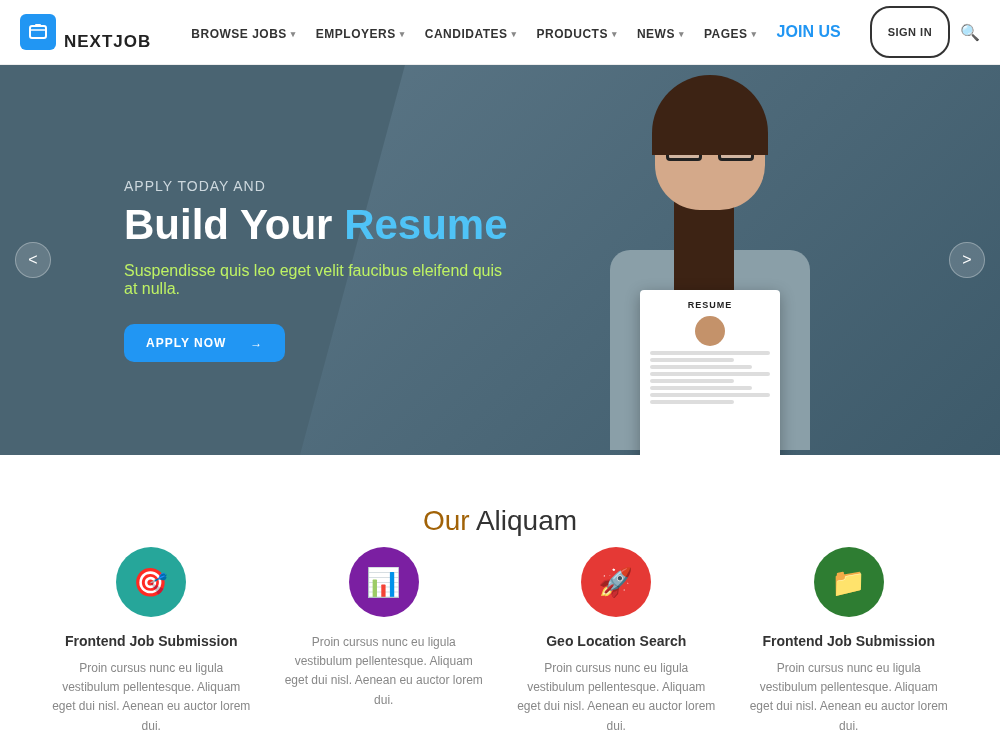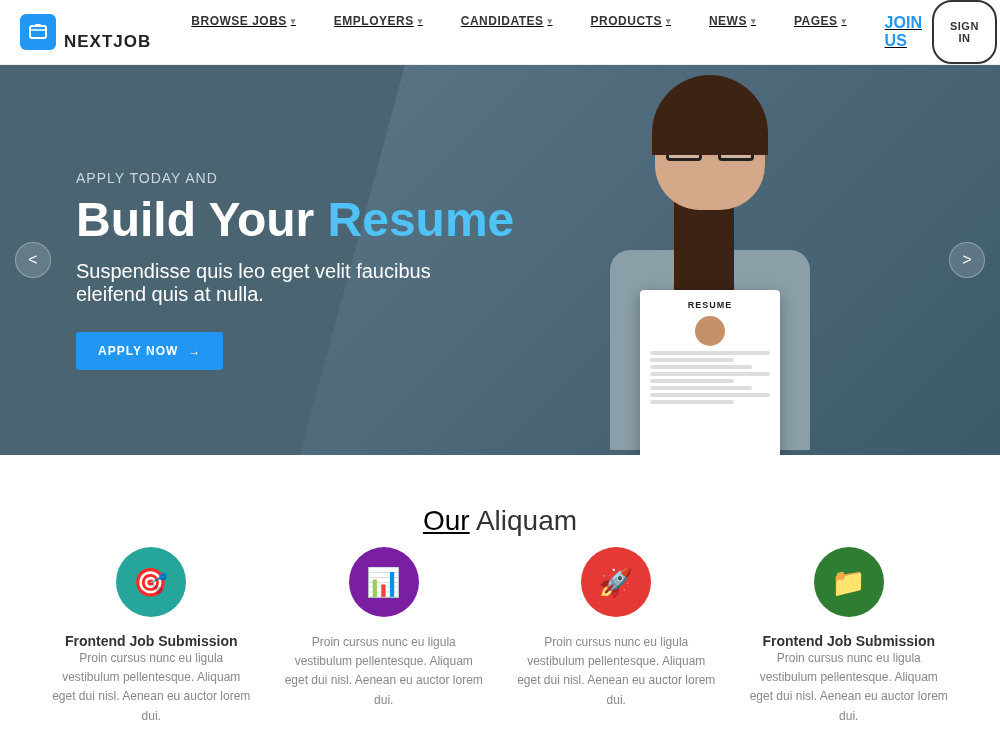--- a/index.html
+++ b/index.html
@@ -36,24 +36,23 @@
     }
     .logo-text {
       font-weight: 800;
       font-size: 17px;
       color: #222;
       letter-spacing: 1px;
       margin-top: 19px;
     }
     nav {
       display: flex;
-      align-items: flex-start;
-      gap: 18px;
+      align-items: flex-end;
+      gap: 0;
       flex: 1;
-      text-decoration: underline;
     }
     .nav-item {
       display: flex;
       align-items: center;
       gap: 4px;
       padding: 8px 10px;
       font-size: 12px;
       font-weight: 600;
       color: #333;
       text-transform: uppercase;
@@ -230,53 +229,54 @@
     }
     .resume-line.short { width: 70%; }
     .resume-line.med { width: 85%; }
 
     
     .hero-content {
       position: relative;
       z-index: 5;
       padding-left: 76px;
       padding-top: 20px;
+      margin-left: 48px;
     }
     .hero-subtitle {
       font-size: 14px;
       color: #cdd8de;
       text-transform: uppercase;
       letter-spacing: 1px;
       margin-bottom: 8px;
       font-weight: 400;
     }
     .hero-title {
-      font-size: 48px;
+      font-size: 42px;
       font-weight: 800;
       color: #fff;
       line-height: 1.1;
       margin-bottom: 14px;
     }
     .hero-title .accent {
       color: #4fc3f7;
     }
     .hero-desc {
-      font-size: 20px;
-      color: #ffffff;
+      font-size: 16px;
+      color: #bef264;
       margin-bottom: 26px;
       max-width: 380px;
     }
     .btn-apply {
       display: inline-flex;
       align-items: center;
-      gap: 10px;
+      gap: 24px;
       background: #2196f3;
       color: #fff;
       padding: 12px 22px;
-      border-radius: 3px;
+      border-radius: 10px;
       font-size: 12px;
       font-weight: 700;
       text-transform: uppercase;
       letter-spacing: 1px;
       cursor: pointer;
       border: none;
     }
 
     
     .carousel-btn {
@@ -304,21 +304,21 @@
       padding: 50px 40px 40px;
       text-align: center;
       background: #fff;
     }
     .services-title {
       font-size: 28px;
       font-weight: 300;
       color: #333;
       margin-bottom: 10px;
     }
-    .services-title .accent { color: #000000; font-weight: 300; text-decoration: underline; }
+    .services-title .accent { color: #a16207; font-weight: 300; }
     .services-subtitle {
       font-size: 14px;
       color: #888;
       margin-bottom: 40px;
     }
     .services-grid {
       display: grid;
       grid-template-columns: repeat(4, 1fr);
       gap: 30px;
       max-width: 900px;
@@ -338,20 +338,21 @@
       font-size: 28px;
     }
     .service-icon.teal { background: #26a69a; }
     .service-icon.purple { background: #7b1fa2; }
     .service-icon.red { background: #e53935; }
     .service-icon.green { background: #2e7d32; }
     .service-name {
       font-size: 14px;
       font-weight: 700;
       color: #333;
+      margin-bottom: 10px;
     }
     .service-desc {
       font-size: 12px;
       color: #888;
       line-height: 1.6;
     }
   </style>
 </head>
 <body>
 
@@ -461,20 +462,21 @@
     <div class="service-icon teal">🎯</div>
     <div class="service-name">Frontend Job Submission</div>
     <div class="service-desc">Proin cursus nunc eu ligula vestibulum pellentesque. Aliquam eget dui nisl. Aenean eu auctor lorem dui.</div>
   </div>
       <div class="service-item">
     <div class="service-icon purple">📊</div>
     <div class="service-desc">Proin cursus nunc eu ligula vestibulum pellentesque. Aliquam eget dui nisl. Aenean eu auctor lorem dui.</div>
   </div>
       <div class="service-item">
     <div class="service-icon red">🚀</div>
+    <div class="service-name">Geo Location Search</div>
     <div class="service-desc">Proin cursus nunc eu ligula vestibulum pellentesque. Aliquam eget dui nisl. Aenean eu auctor lorem dui.</div>
   </div>
       <div class="service-item">
     <div class="service-icon green">📁</div>
     <div class="service-name">Frontend Job Submission</div>
     <div class="service-desc">Proin cursus nunc eu ligula vestibulum pellentesque. Aliquam eget dui nisl. Aenean eu auctor lorem dui.</div>
   </div>
     </div>
 </section>
 

